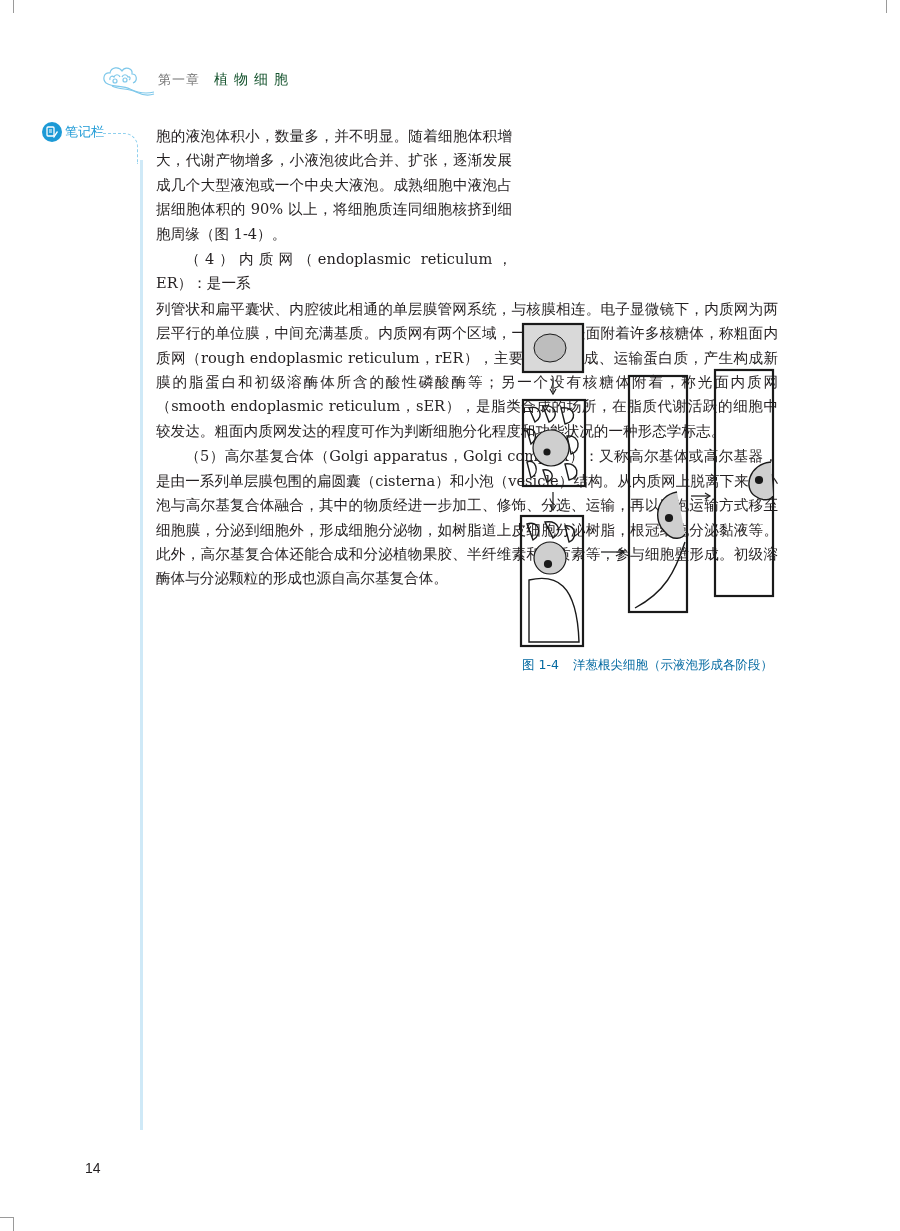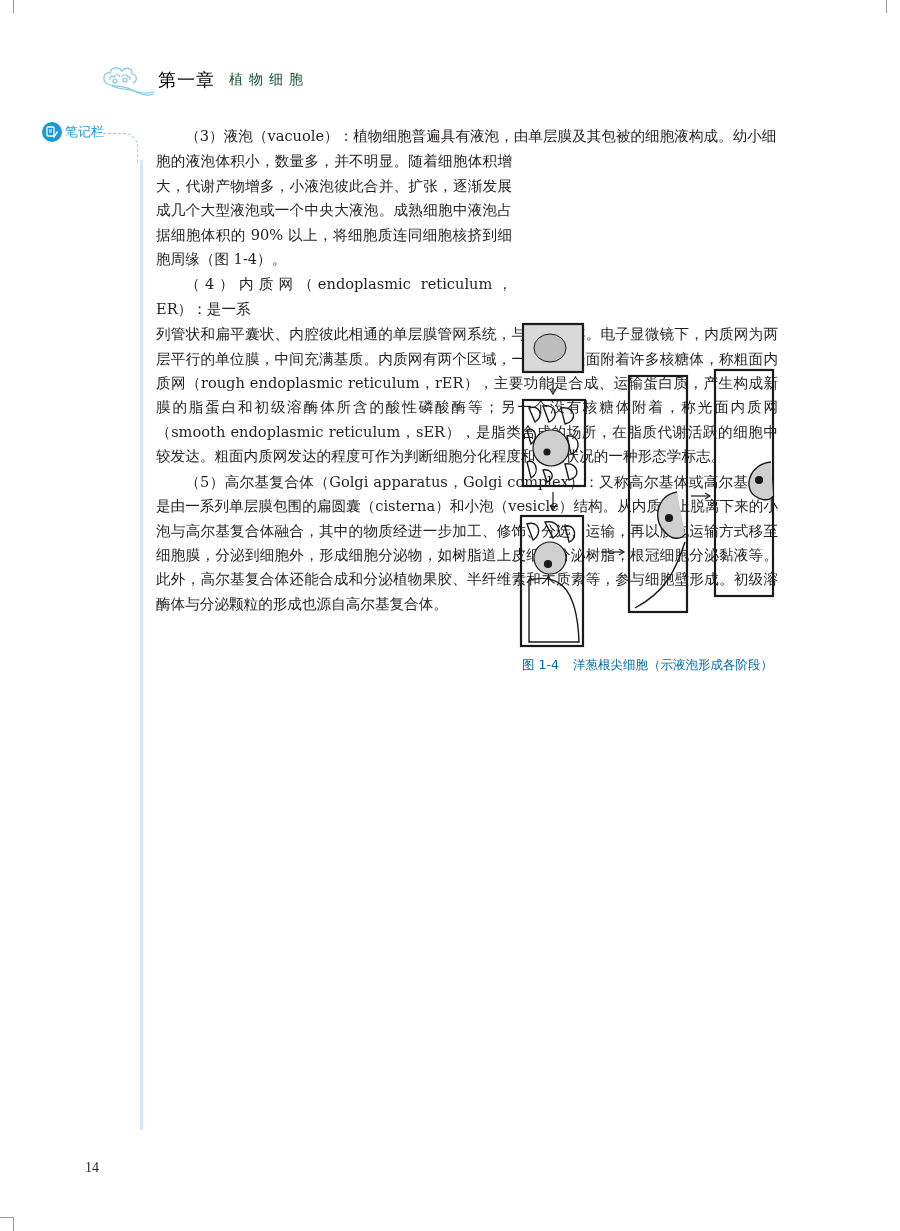--- a/index.html
+++ b/index.html
@@ -5,39 +5,39 @@
   html, body { margin: 0; padding: 0; background: #ffffff; }
   body { width: 900px; height: 1231px; position: relative; overflow: hidden;
          font-family: "DejaVu Serif", "Liberation Serif", serif; color: #231f20; }
   .crop { position: absolute; border-color: #9a9a9a; border-style: solid; border-width: 0; }
   .crop-tl { left: 0; top: 0; width: 13px; height: 13px; border-right-width: 1px; }
   .crop-tr { right: 0; top: 0; width: 13px; height: 13px; border-left-width: 1px; border-top-width: 0; }
   .crop-bl { left: 0; bottom: 0; width: 13px; height: 13px; border-top-width: 1px; border-right-width: 1px; }
 
   .header { position: absolute; left: 100px; top: 60px; height: 40px; display: flex; align-items: center; }
   .cloud { width: 56px; height: 38px; }
-  .chapter-num { font-size: 18px; color: #000000; margin-left: 2px; letter-spacing: 1px; }
+  .chapter-num { font-size: 13px; color: #737373; margin-left: 2px; letter-spacing: 1px; }
   .chapter-title { font-family: "DejaVu Sans", "Liberation Sans", sans-serif; font-size: 14px; color: #14532d; margin-left: 14px; letter-spacing: 6px; }
 
   .notes { position: absolute; left: 42px; top: 122px; display: flex; align-items: center; }
   .notes-badge { width: 20px; height: 20px; border-radius: 50%; background: #1d9ad6; display: flex; align-items: center; justify-content: center; }
   .notes-label { font-family: "DejaVu Sans", "Liberation Sans", sans-serif; font-size: 13px; color: #1d9ad6; margin-left: 3px; }
   .notes-line { position: absolute; left: 103px; top: 133px; width: 34px; height: 30px; border-top: 1px dashed #8fd0ee; border-right: 1px dashed #8fd0ee; border-top-right-radius: 14px; }
   .notes-vline { position: absolute; left: 140px; top: 160px; width: 3px; height: 970px; background: #cfe9f7; }
 
   .content { position: absolute; left: 156px; top: 124px; width: 622px; font-size: 14.6px; line-height: 24.4px; text-align: justify; }
   .para { margin: 0 0 1px 0; }
   .indent { text-indent: 2em; }
   .narrow { width: 356px; }
 
   .figure { position: absolute; left: 505px; top: 312px; width: 300px; height: 360px; }
   .caption { position: absolute; left: 522px; top: 657px; font-family: "DejaVu Sans", "Liberation Sans", sans-serif; font-size: 12.5px; color: #0369a1; white-space: nowrap; }
   .caption .num { margin-right: 14px; }
 
-  .page-number { position: absolute; left: 85px; top: 1160px; font-family: Liberation Serif, serif; font-size: 14px; color: #231f20; }
+  .page-number { position: absolute; left: 85px; top: 1160px; font-family: Liberation Sans, sans-serif; font-size: 14px; color: #231f20; }
 </style>
 </head>
 <body>
 
 <div class="crop crop-tl"></div>
 <div class="crop crop-tr"></div>
 <div class="crop crop-bl"></div>
 
 <div class="header">
   <svg class="cloud" viewBox="0 0 56 38">
@@ -63,21 +63,20 @@
       <line x1="4" y1="7" x2="7" y2="7" stroke="#fff" stroke-width="1"></line>
       <path d="M8 12 L12 6 L13 7 L9 13 Z" fill="#fff"></path>
     </svg>
   </div>
   <span class="notes-label">笔记栏</span>
 </div>
 <div class="notes-line"></div>
 <div class="notes-vline"></div>
 
 <div class="content">
-  <p class="para indent">（3）液泡（vacuole）：植物细胞普遍具有液泡，由单层膜及其包被的细胞液构成。幼小细</p>
   <p class="para narrow">胞的液泡体积小，数量多，并不明显。随着细胞体积增大，代谢产物增多，小液泡彼此合并、扩张，逐渐发展成几个大型液泡或一个中央大液泡。成熟细胞中液泡占据细胞体积的 90% 以上，将细胞质连同细胞核挤到细胞周缘（图 1-4）。</p>
   <p class="para indent narrow">（4）内质网（endoplasmic reticulum，ER）：是一系</p>
   <p class="para">列管状和扁平囊状、内腔彼此相通的单层膜管网系统，与核膜相连。电子显微镜下，内质网为两层平行的单位膜，中间充满基质。内质网有两个区域，一个是膜表面附着许多核糖体，称粗面内质网（rough endoplasmic reticulum，rER），主要功能是合成、运输蛋白质，产生构成新膜的脂蛋白和初级溶酶体所含的酸性磷酸酶等；另一个没有核糖体附着，称光面内质网（smooth endoplasmic reticulum，sER），是脂类合成的场所，在脂质代谢活跃的细胞中较发达。粗面内质网发达的程度可作为判断细胞分化程度和功能状况的一种形态学标志。</p>
   <p class="para indent">（5）高尔基复合体（Golgi apparatus，Golgi complex）：又称高尔基体或高尔基器，是由一系列单层膜包围的扁圆囊（cisterna）和小泡（vesicle）结构。从内质网上脱离下来的小泡与高尔基复合体融合，其中的物质经进一步加工、修饰、分选、运输，再以膜泡运输方式移至细胞膜，分泌到细胞外，形成细胞分泌物，如树脂道上皮细胞分泌树脂，根冠细胞分泌黏液等。此外，高尔基复合体还能合成和分泌植物果胶、半纤维素和木质素等，参与细胞壁形成。初级溶酶体与分泌颗粒的形成也源自高尔基复合体。</p>
 </div>
 
 <svg class="figure" viewBox="0 0 300 360">
   <g fill="none" stroke="#1a1a1a" stroke-width="2.2">
 
     <rect x="18" y="12" width="60" height="48" fill="#d9d9d9"></rect>

